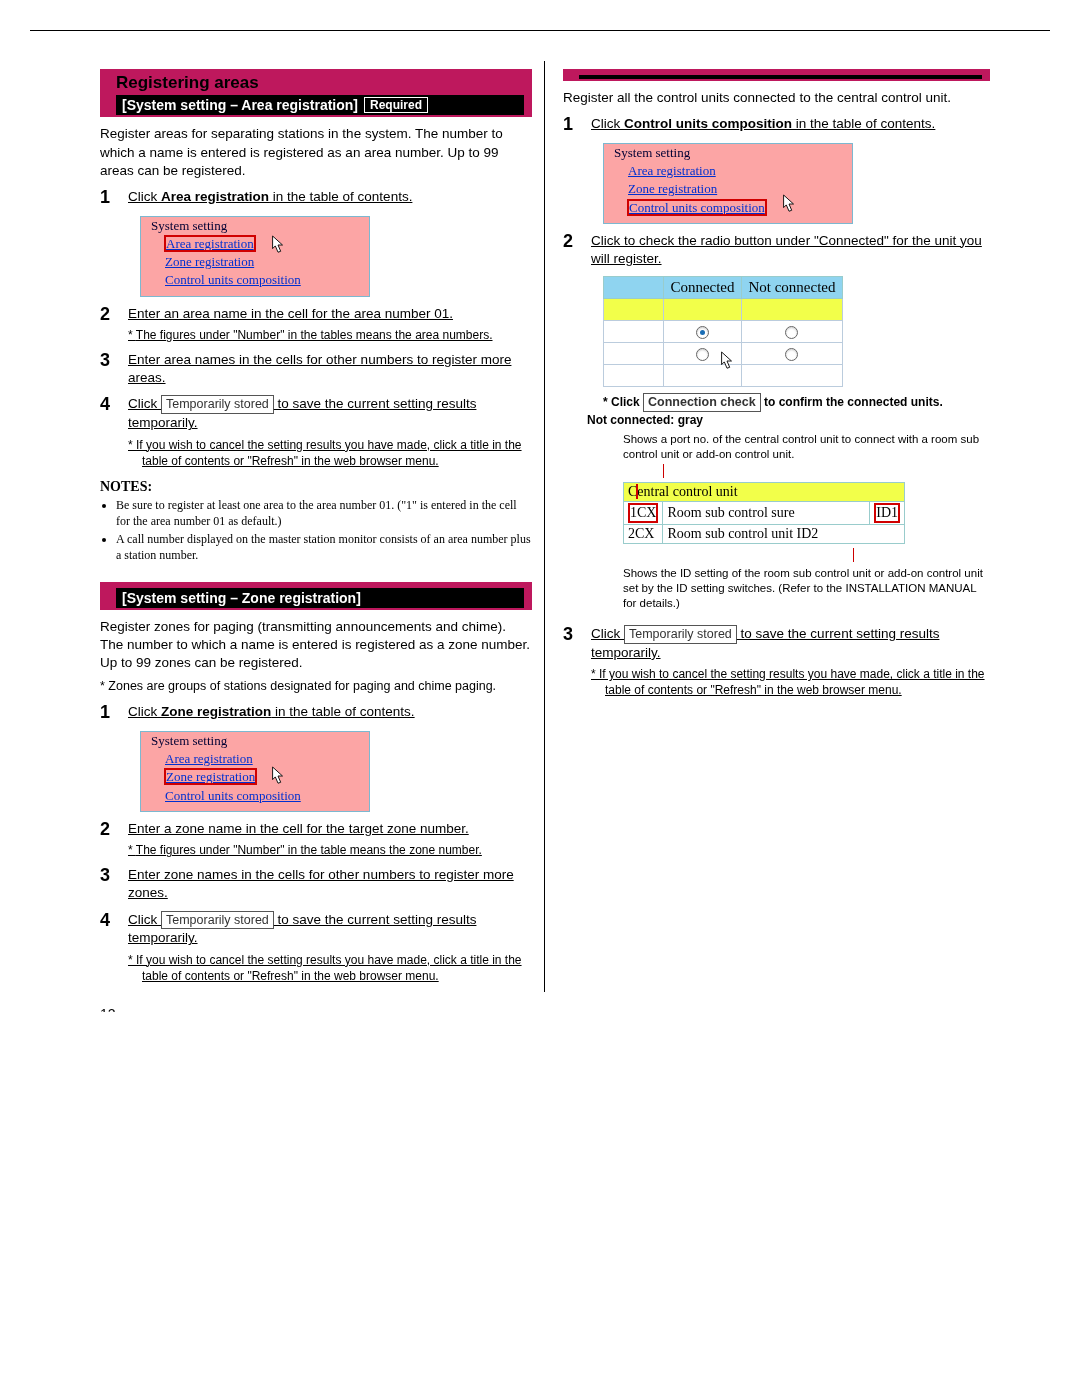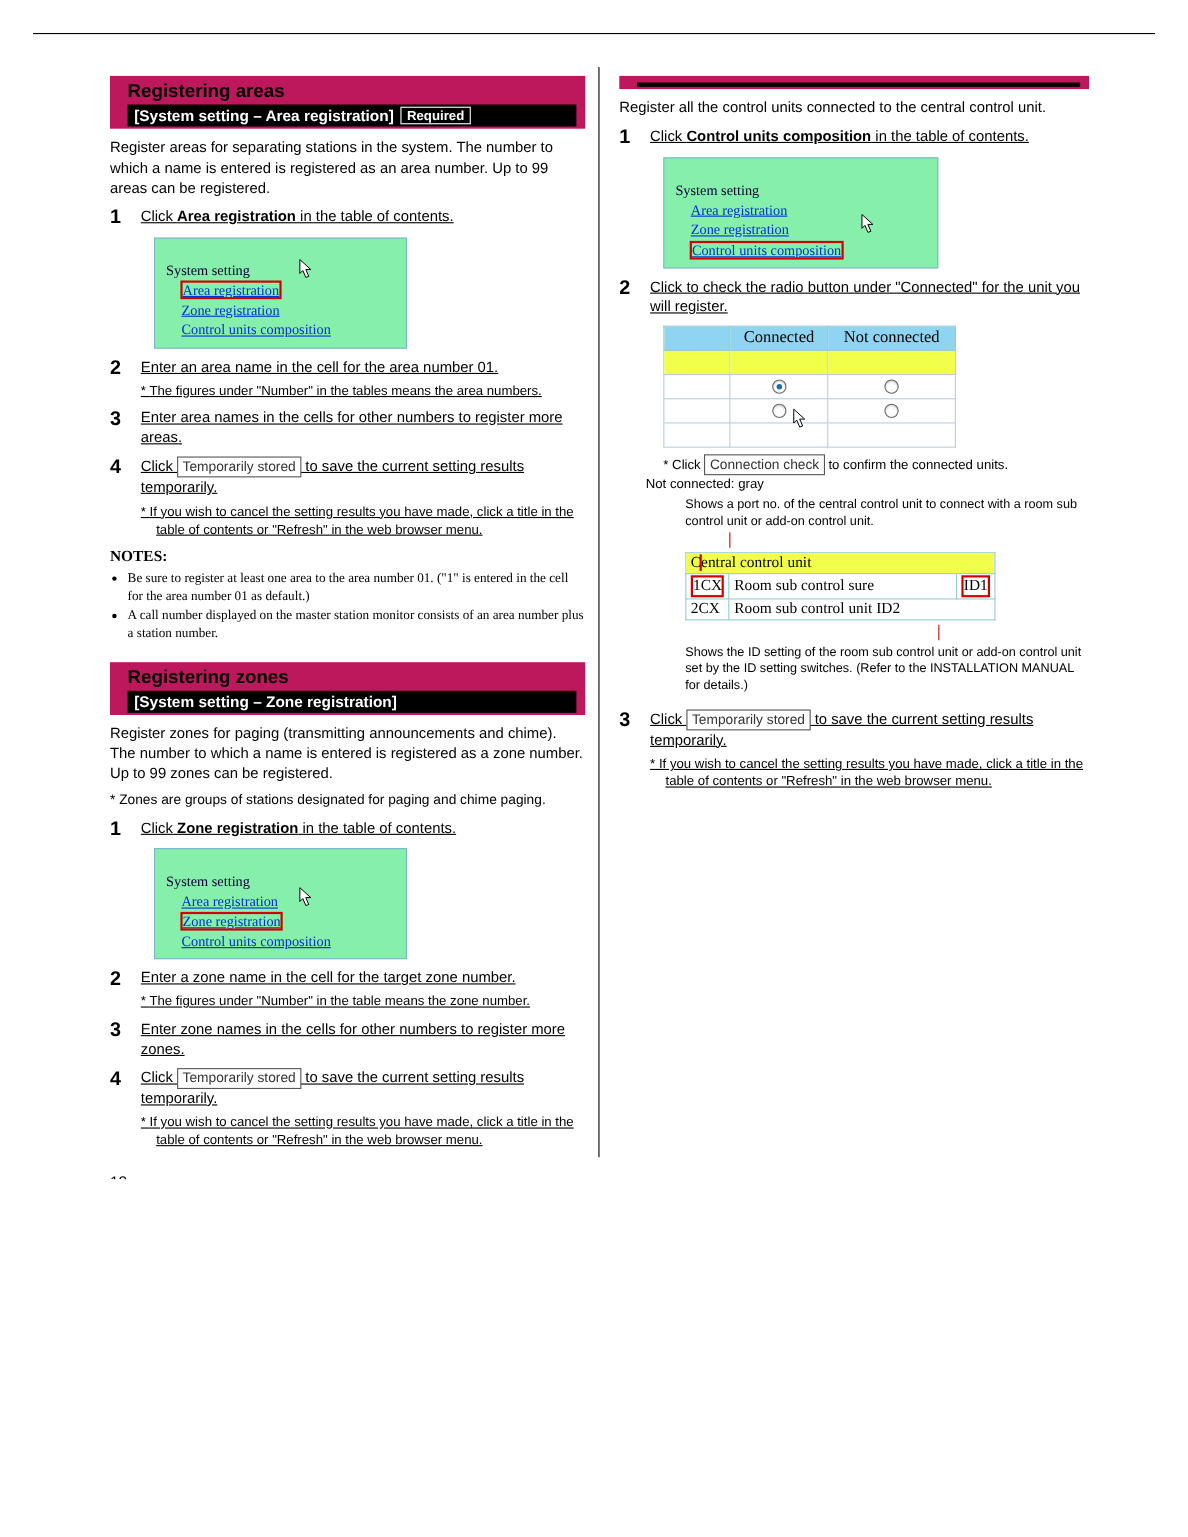--- a/index.html
+++ b/index.html
@@ -97,24 +97,24 @@
     font-size: 12px;
     font-family: Georgia, 'Times New Roman', serif;
     line-height: 1.35;
   }
   ul.notes li { margin: 2px 0; }
   
   .illust {
     margin: 6px 0 6px 40px;
   }
   .menu-ss {
-    background: #86efac;
+    background: #fca5a5;
     border: 1px solid #7cb8d0;
     width: 230px;
-    padding: 20px 10px 6px 10px;
+    padding: 0 10px 6px 10px;
     font-family: 'Times New Roman', Georgia, serif;
     font-size: 13px;
     line-height: 1.4;
     position: relative;
   }
   .menu-ss .hdr { color: #003; }
   .menu-ss .lnk {
     color: #0030d0;
     text-decoration: underline;
     margin-left: 14px;
@@ -130,21 +130,21 @@
     display: inline-block;
     width: 18px; height: 20px;
     position: absolute;
   }
   .cursor svg { width: 18px; height: 20px; }
   .conn-table {
     border-collapse: collapse;
     margin: 6px 0 6px 40px;
     font-family: 'Times New Roman', Georgia, serif;
     font-size: 15px;
-    width: 266px;
+    width: 240px;
   }
   .conn-table th {
     background: #8fd4f0;
     font-weight: normal;
     padding: 2px 6px;
     border: 1px solid #9cc;
   }
   .conn-table td {
     border: 1px solid #bcd;
     height: 22px;
@@ -199,20 +199,21 @@
   }
   .anno-line-r {
     border-left: 1px solid #c00;
     height: 14px;
     margin-left: 290px;
   }
   .sub-note {
     font-size: 12px;
     margin: 6px 0 0 40px;
     line-height: 1.35;
+    font-weight: bold;
   }
   .page-num {
     position: absolute;
     left: 70px;
     bottom: -10px;
     font-size: 14px;
   }
 </style>
 </head>
 <body>
@@ -272,21 +273,20 @@
         <div class="sub">If you wish to cancel the setting results you have made, click a title in the table of contents or "Refresh" in the web browser menu.</div>
       </div>
     </div>
     <div class="notes-hdr">NOTES:</div>
     <ul class="notes">
       <li>Be sure to register at least one area to the area number 01. ("1" is entered in the cell for the area number 01 as default.)</li>
       <li>A call number displayed on the master station monitor consists of an area number plus a station number.</li>
     </ul>
 
     <div class="section-header" style="margin-top:18px;">
-      <div class="title">Registering zones</div>
       <div class="subbar">
             <span>[System setting – Zone registration]</span>
           </div>
     </div>
     <p>Register zones for paging (transmitting announcements and chime). The number to which a name is entered is registered as a zone number. Up to 99 zones can be registered.</p>
     <p style="font-size:12.5px;">* Zones are groups of stations designated for paging and chime paging.</p>
 
     <div class="step">
       <div class="step-num">1</div>
       <div class="step-body">

